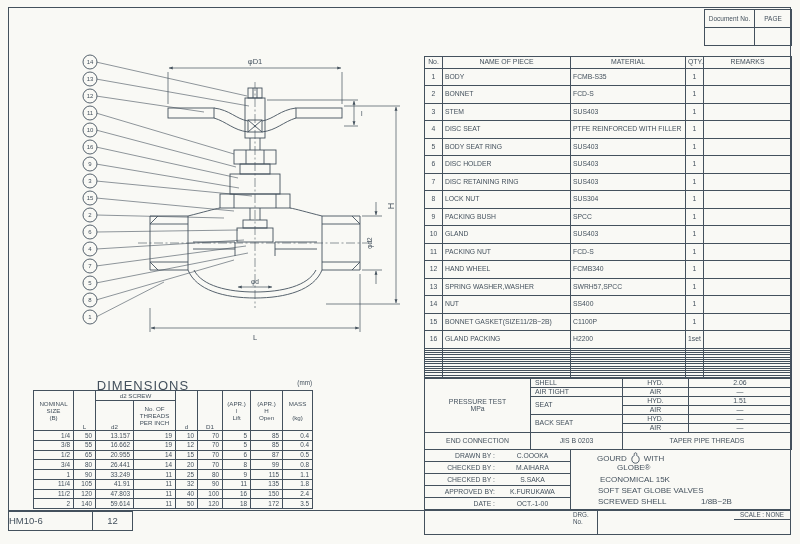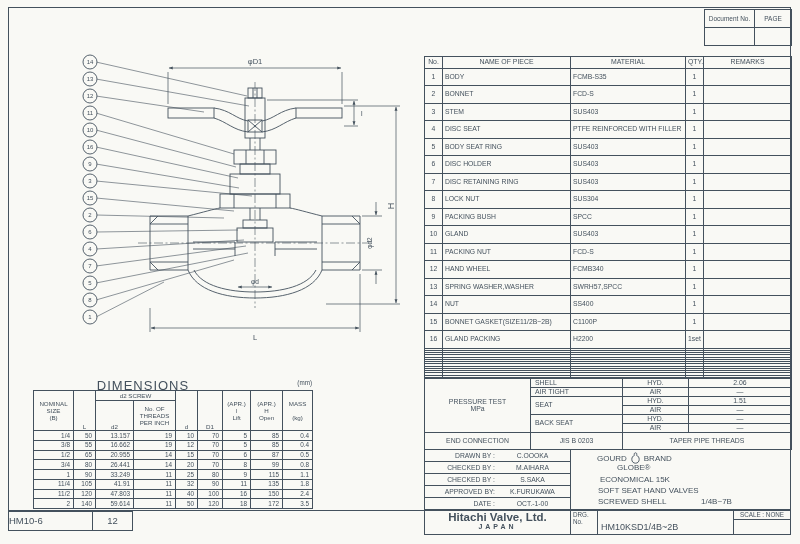--- a/index.html
+++ b/index.html
@@ -504,39 +504,32 @@
       <span class="sig-name">OCT.-1-00</span>
     </div>
   </div>
 
   <div class="abs" style="left:570px;top:449px;width:221px;height:60px;border:1px solid var(--ink);border-bottom:none;font-size:8px;">
     <div style="position:absolute;left:26px;top:2px;display:flex;align-items:center;gap:4px;">
       <span>GOURD</span>
       <svg width="9" height="12" viewBox="0 0 9 12">
         <path d="M4.5,0.8 C5.8,0.8 6,2.2 5.6,3.4 C7.2,4 8.2,5.4 8.2,7.4 C8.2,9.8 6.6,11.2 4.5,11.2 C2.4,11.2 0.8,9.8 0.8,7.4 C0.8,5.4 1.8,4 3.4,3.4 C3,2.2 3.2,0.8 4.5,0.8 Z" fill="none" stroke="#44515d" stroke-width="0.9"></path>
       </svg>
-      <span>BRAND</span>
+      <span>WITH</span>
     </div>
     <div style="position:absolute;left:46px;top:13px;">GLOBE®</div>
     <div style="position:absolute;left:29px;top:25px;">ECONOMICAL   15K</div>
-    <div style="position:absolute;left:27px;top:36px;">SOFT SEAT HAND VALVES</div>
+    <div style="position:absolute;left:27px;top:36px;">SOFT SEAT GLOBE VALVES</div>
     <div style="position:absolute;left:27px;top:47px;">SCREWED  SHELL</div>
-    <div style="position:absolute;left:130px;top:47px;">1/4B~7B</div>
+    <div style="position:absolute;left:130px;top:47px;">1/8B~2B</div>
   </div>
 
   <div class="abs" style="left:424px;top:509px;width:367px;height:26px;border:1px solid var(--ink);">
-    <div style="position:absolute;left:0;top:0;width:146px;height:100%;border-right:1px solid var(--ink);text-align:center;">
-      <div style="font-weight:bold;font-size:11.5px;margin-top:1px;">Hitachi  Valve,  Ltd.</div>
-      <div style="font-weight:bold;font-size:7px;letter-spacing:3px;">JAPAN</div>
-    </div>
     <div class="preline" style="position:absolute;left:146px;top:0;width:27px;height:100%;border-right:1px solid var(--ink);font-size:6.3px;padding:1px 2px;">DRG.
 No.</div>
-    <div style="position:absolute;left:173px;top:0;width:136px;height:100%;border-right:1px solid var(--ink);">
-      <div style="position:absolute;left:3px;bottom:2px;font-size:9px;">HM10KSD1/4B~2B</div>
-    </div>
     <div style="position:absolute;left:309px;top:0;right:0;height:100%;">
       <div style="border-bottom:1px solid var(--ink);font-size:6.3px;text-align:center;height:10px;line-height:10px;">SCALE : NONE</div>
     </div>
   </div>
 
   <div class="abs" style="left:33px;top:378px;width:220px;text-align:center;font-size:13px;letter-spacing:1px;">DIMENSIONS</div>
   <div class="abs" style="left:280px;top:379px;width:32px;text-align:right;font-size:6.3px;">(mm)</div>
 
   <table id="dims-table" class="abs" style="left:33px;top:390px;">
     <colgroup>

